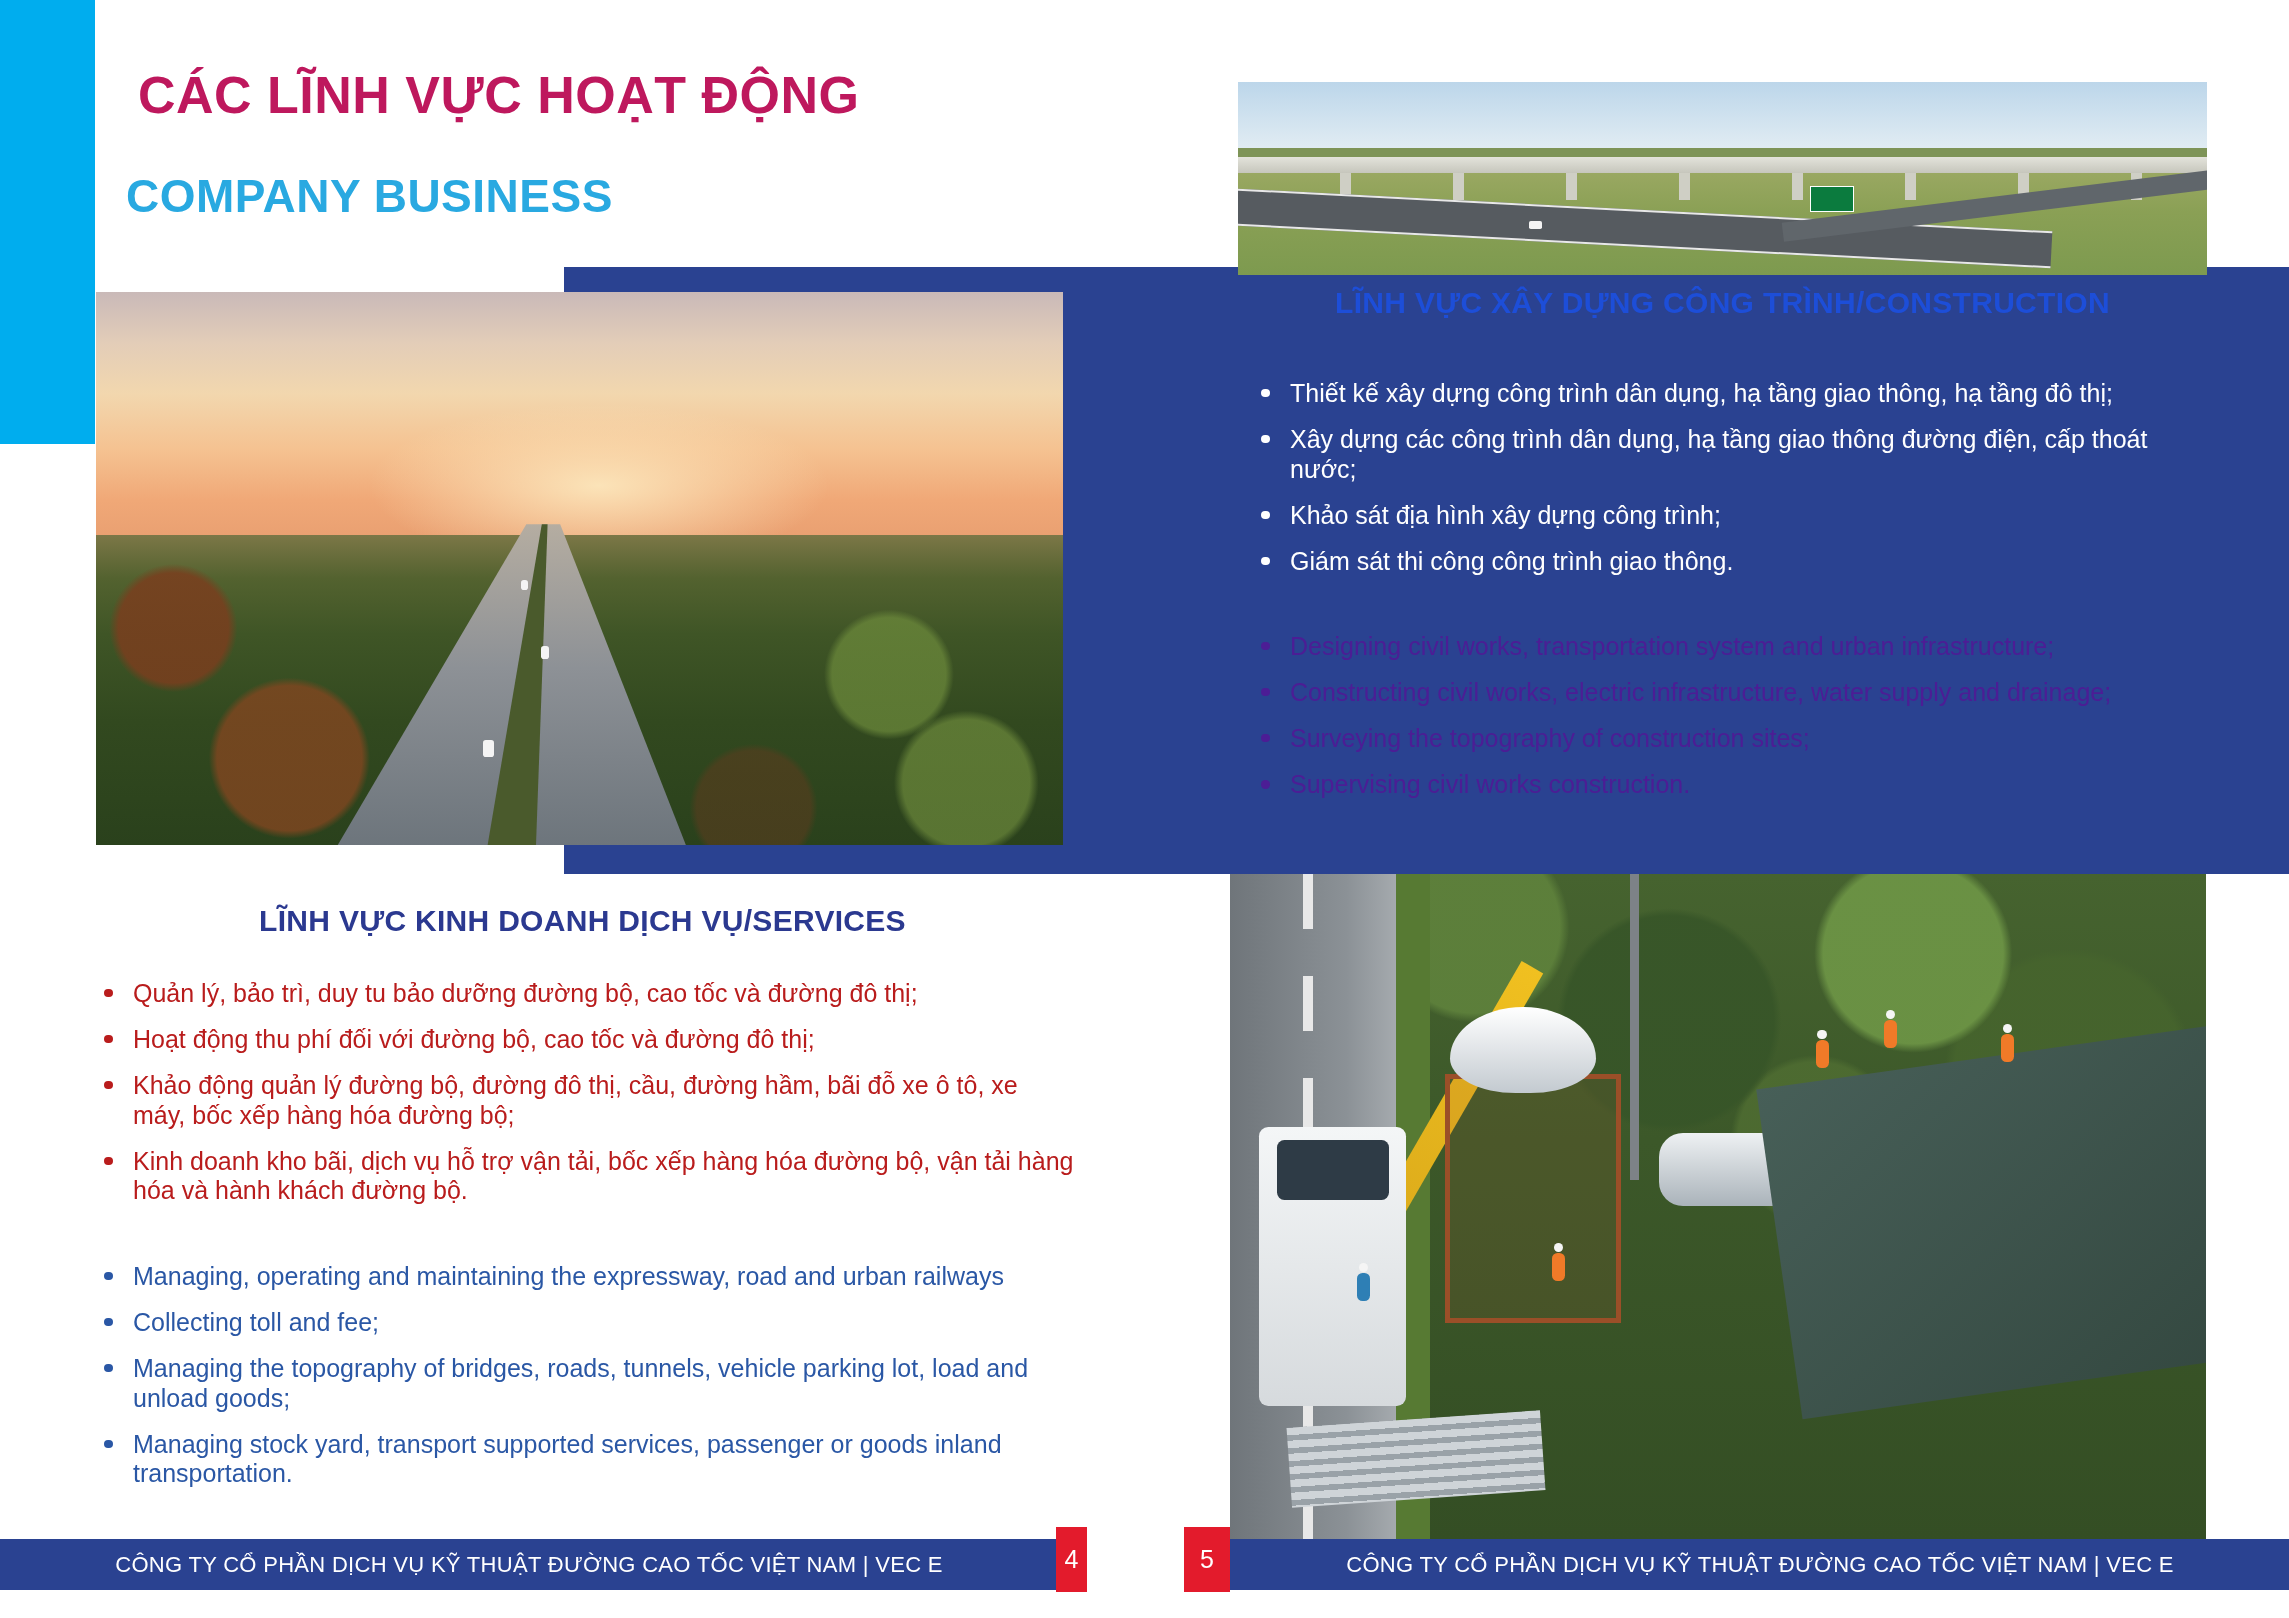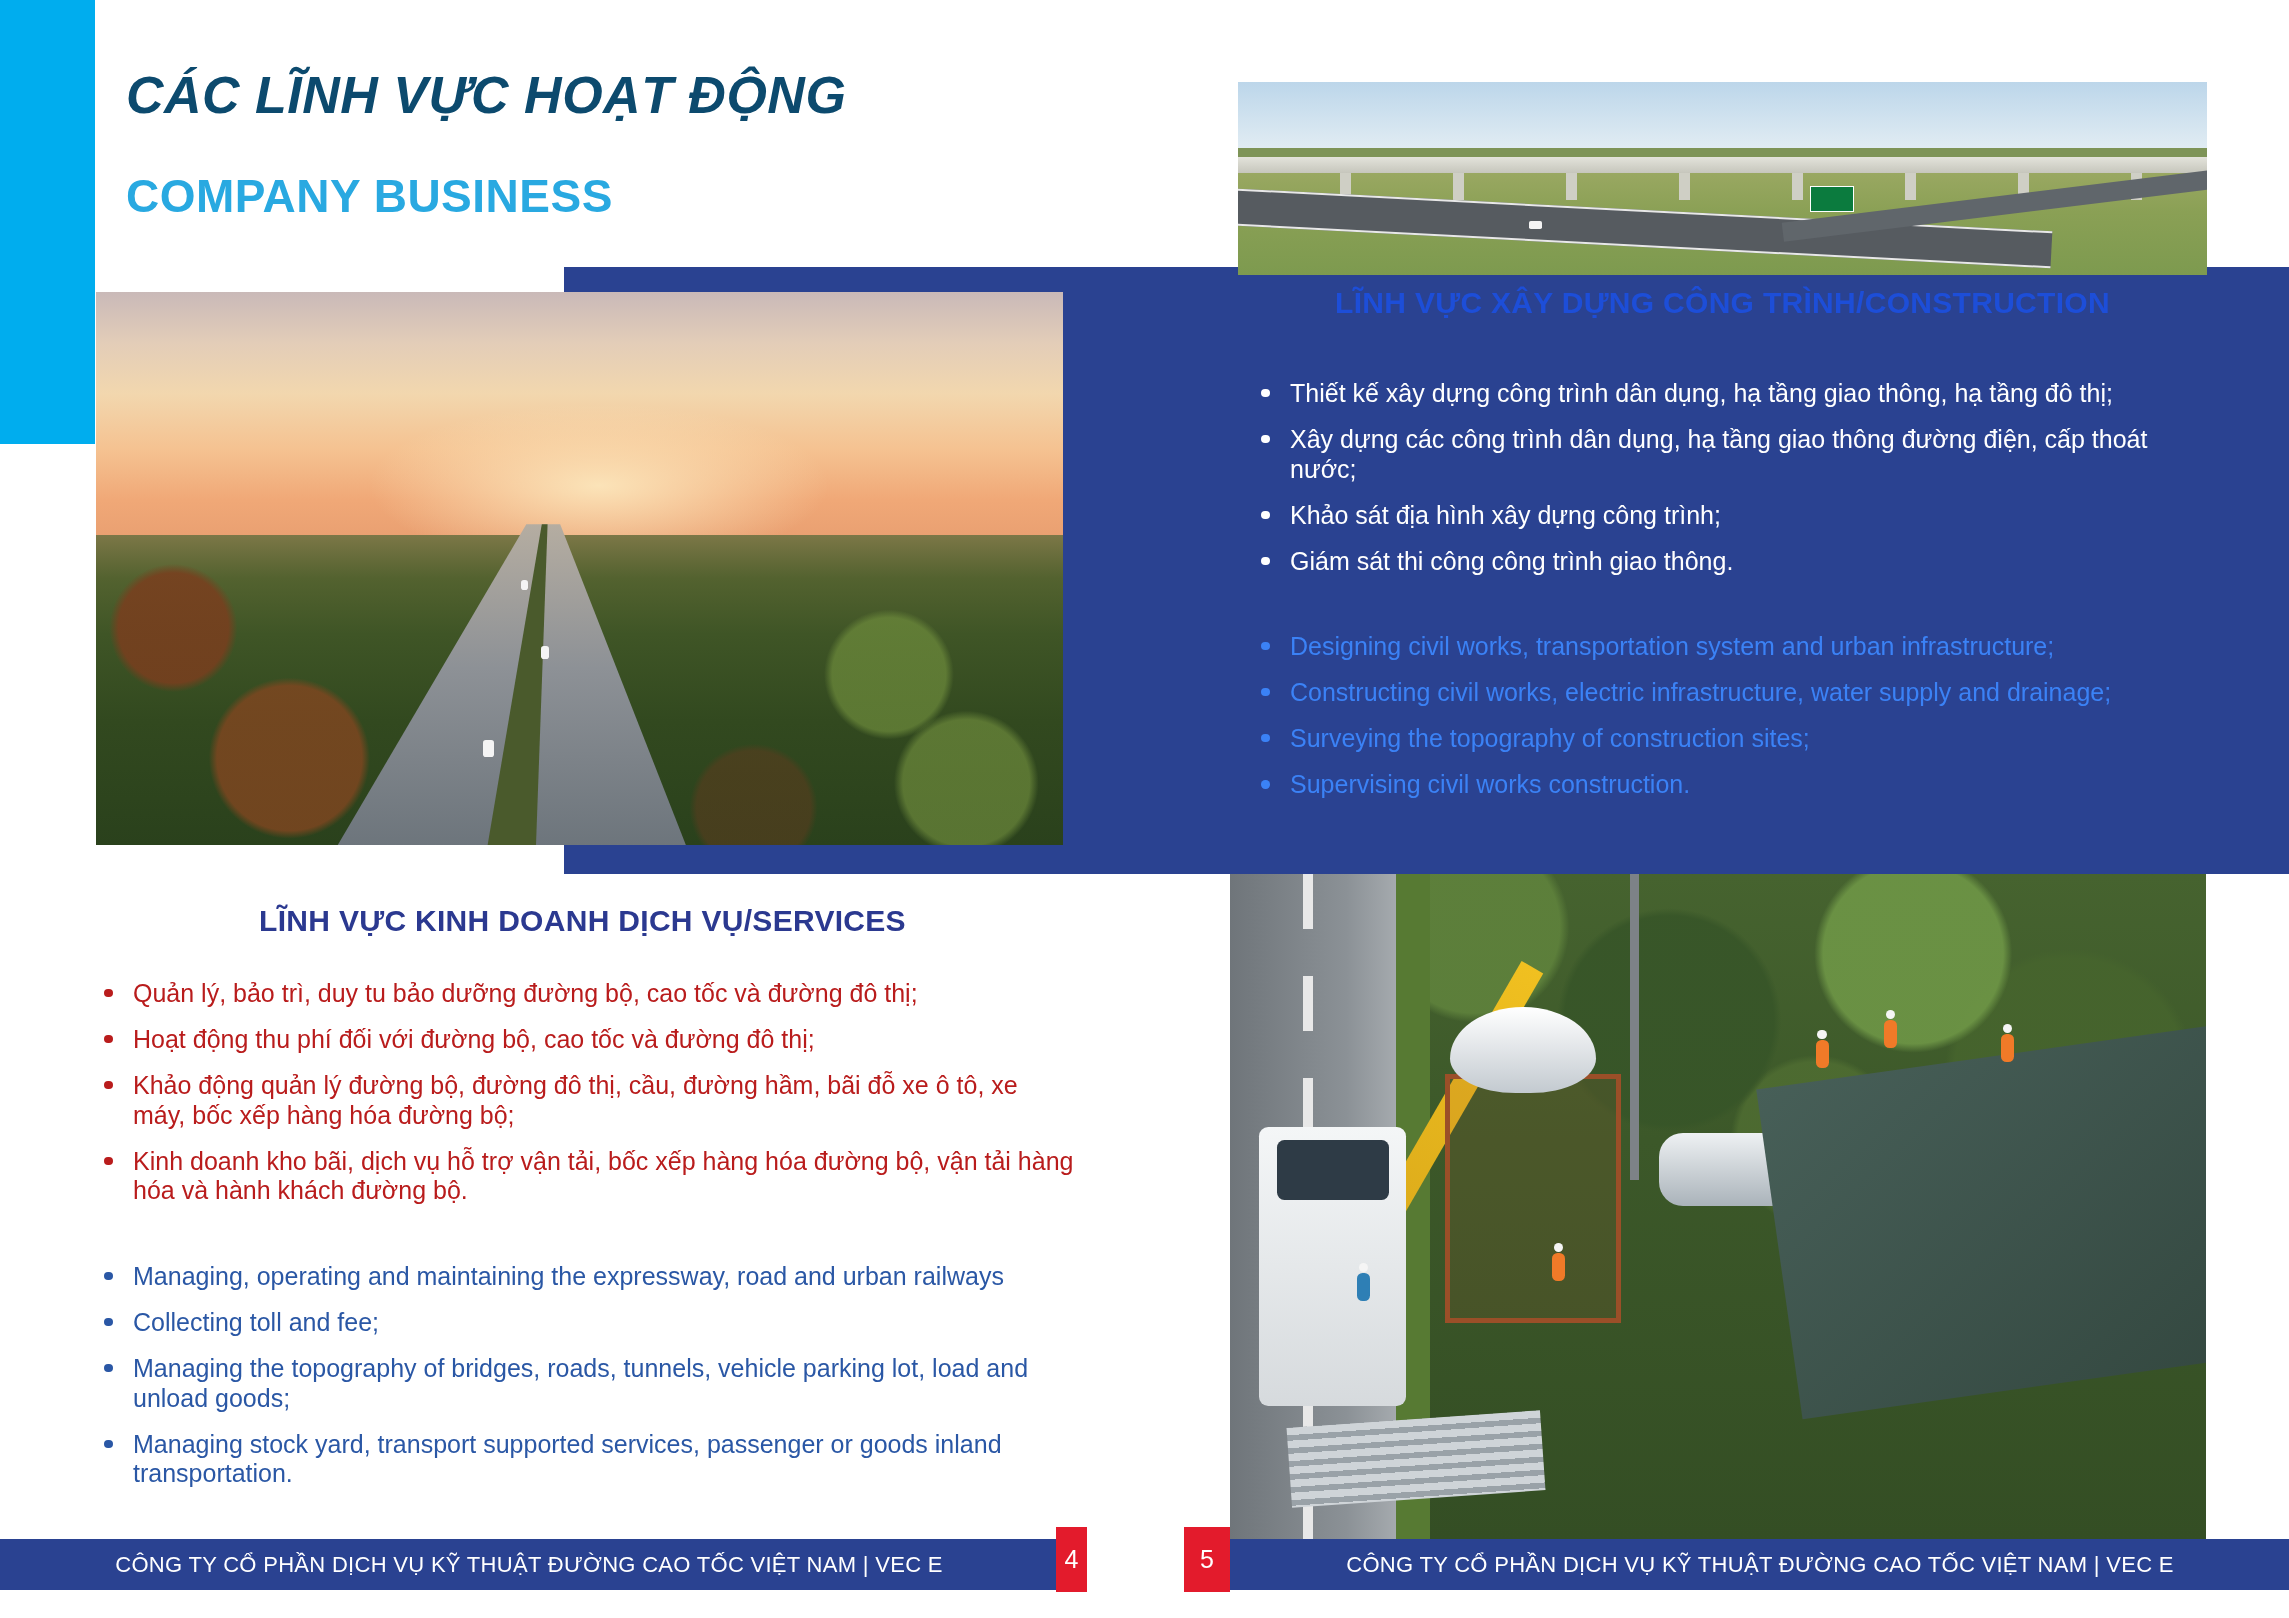--- a/index.html
+++ b/index.html
@@ -1,21 +1,21 @@
 <!DOCTYPE html>
 <html style="font-size:14.8px"><head>
 <meta charset="utf-8">
 <style>
   html,body{margin:0;padding:0;background:#ffffff;}
   .page{position:relative;width:2290px;height:1619px;background:#ffffff;overflow:hidden;
         font-family:"Liberation Sans","DejaVu Sans",sans-serif;}
 
   
   .cyan-bar{position:absolute;left:0;top:0;width:95px;height:444px;background:#00adee;}
-  .title-vi{position:absolute;left:126px;top:65px;font-size:52px;font-weight:bold;color:#0c4a6e;letter-spacing:0.5px;font-style:italic;}
+  .title-vi{position:absolute;left:138px;top:65px;font-size:52px;font-weight:bold;color:#be185d;letter-spacing:0.5px;}
   .title-en{position:absolute;left:126px;top:169px;font-size:46px;font-weight:bold;color:#29a9e1;letter-spacing:0.5px;}
 
   
   .panel{position:absolute;left:564px;top:267px;width:1726px;height:607px;background:#2a4291;}
 
   
   .photo{position:absolute;overflow:hidden;}
 
   .photo-sunset{left:96px;top:292px;width:967px;height:553px;background:#32491f;}
   .ps-sky{position:absolute;left:0;top:0;width:100%;height:46%;
@@ -91,21 +91,21 @@
   .w4{left:33%;top:57%;} .w5{left:13%;top:60%;}
 
   
   .panel-heading{position:absolute;left:1238px;top:286px;width:969px;text-align:center;
     color:#1d4ed8;font-size:30px;font-weight:bold;letter-spacing:0.3px;}
   ul.blist{list-style:none;margin:0;padding:0;}
   ul.blist li{position:relative;font-size:25px;line-height:29.5px;padding-left:37px;margin-bottom:16.6px;margin-top:12px;}
   ul.blist li::before{content:"";position:absolute;left:8.3px;top:10px;width:8.3px;height:8.3px;border-radius:50%;background:currentColor;}
   .panel-list-vi{position:absolute;left:1253px;top:367px;width:909px;color:#ffffff;}
   .panel-list-vi li{margin-bottom:17.5px;}
-  .panel-list-en{position:absolute;left:1253px;top:620px;width:909px;color:#3b82f6;}
+  .panel-list-en{position:absolute;left:1253px;top:620px;width:909px;color:#4c1d95;}
 
   
   .left-heading{position:absolute;left:96px;top:904px;width:973px;text-align:center;
     color:#2b3990;font-size:30px;font-weight:bold;letter-spacing:0.3px;}
   .left-list-vi{position:absolute;left:96px;top:967px;width:980px;color:#b91c1c;}
   .left-list-vi li{margin-bottom:14.8px;}
   .left-list-en{position:absolute;left:96px;top:1250px;width:980px;color:#2a57a5;}
   .left-list-en li{margin-bottom:14px;}
 
   

